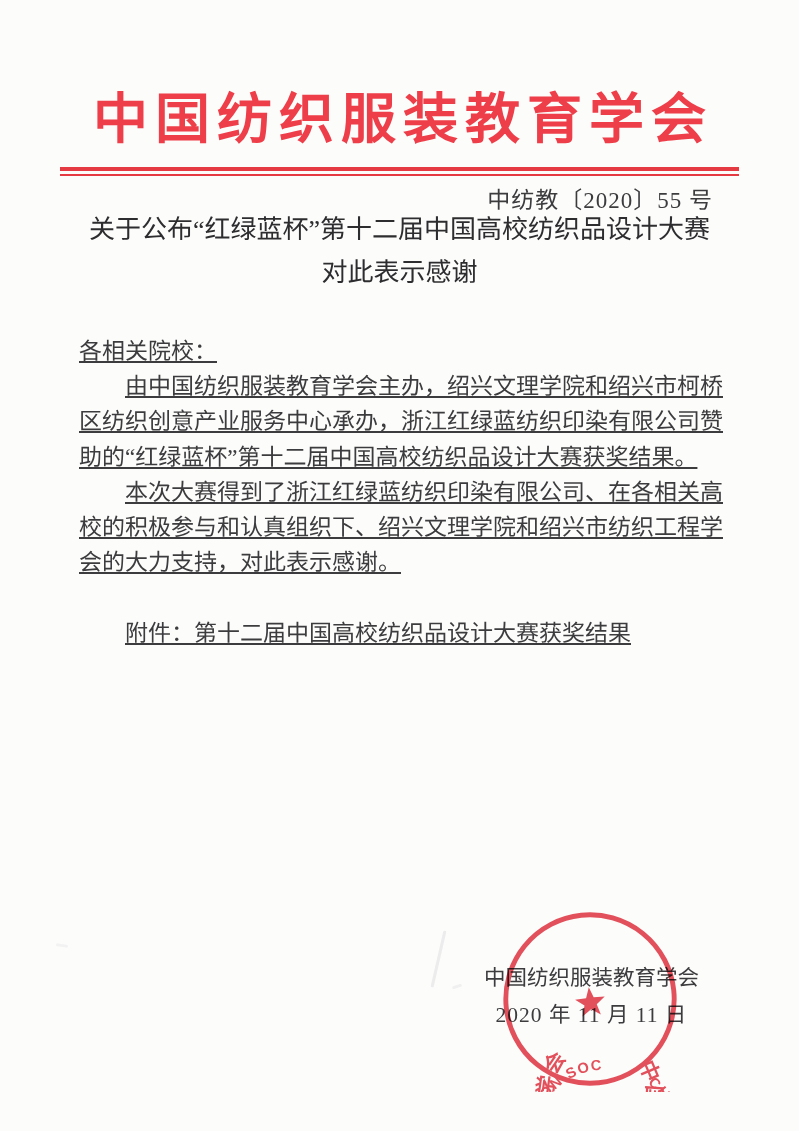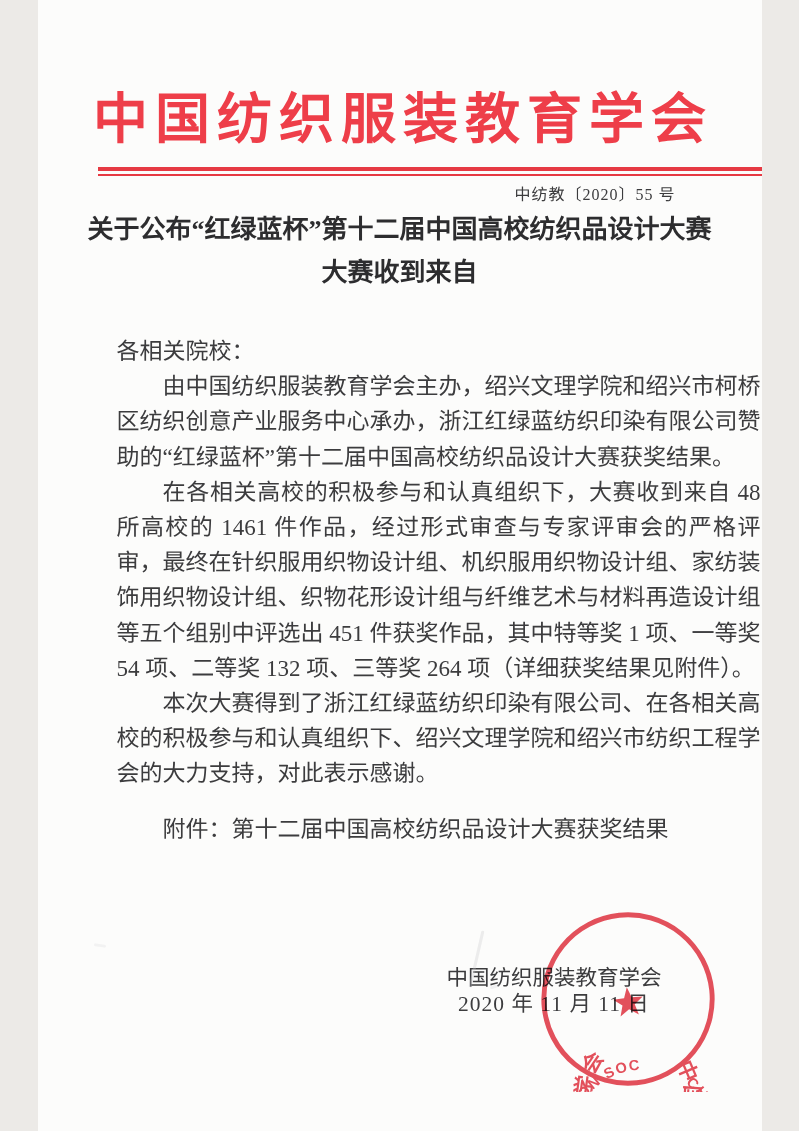--- a/index.html
+++ b/index.html
@@ -5,21 +5,21 @@
   :root{
     --header-red:#ee3e49;
     --rule-red:#e63a43;
     --seal-red:#e23744;
     --ink:#3c3c3e;
     --paper:#fcfcfb;
   }
   html,body{margin:0;padding:0;background:#eceae7;}
   .page{
     position:relative;
-    width:724px;height:1131px;
+    width:799px;height:1131px;
     margin:0 auto;
     background:var(--paper);
     overflow:hidden;
     font-family:"Liberation Serif","DejaVu Serif",serif;
     color:var(--ink);
   }
   .masthead{
     position:absolute;top:74px;left:0;right:0;
     text-align:center;
     font-size:55px;font-weight:bold;
@@ -28,48 +28,49 @@
     white-space:nowrap;
   }
   .rule{
     position:absolute;top:167px;left:60px;width:679px;height:9px;
     border-top:4px solid var(--rule-red);
     border-bottom:2px solid var(--rule-red);
     box-sizing:border-box;
   }
   .doc-number{
     position:absolute;top:181px;right:86px;
-    font-size:16px;letter-spacing:1px;
+    font-size:23px;letter-spacing:1px;
     color:var(--ink);
     white-space:nowrap;
     margin-left:12px;
   }
   .doc-title{
     position:absolute;top:208px;left:40px;right:40px;
     text-align:center;
-    font-size:26px;font-weight:bold;line-height:43px;
+    font-size:26px;font-weight:normal;line-height:43px;
     color:#2d2d2f;
   }
   .body-text{
     position:absolute;top:334px;left:79px;width:644px;
     font-size:23px;line-height:35.2px;
     text-align:justify;
     color:var(--ink);
+    text-decoration:underline;
   }
   .body-text p{margin:0;text-indent:2em;}
   .body-text p.salutation{text-indent:0;}
-  .body-text p.attachment{margin-top:20px;}
+  .body-text p.attachment{margin-top:36px;}
   .signature{
     position:absolute;top:965px;right:100px;
     text-align:center;
     font-size:21.5px;line-height:26px;
     color:var(--ink);
     white-space:nowrap;
   }
-  .signature .sig-date{letter-spacing:1px;}
+  .signature .sig-date{margin-top:11px;letter-spacing:1px;}
   .seal{
     position:absolute;left:497px;top:906px;
     width:186px;height:186px;
     opacity:.87;
     mix-blend-mode:multiply;
   }
   .seal text{
     fill:var(--seal-red);
     font-weight:bold;
   }
@@ -92,27 +93,26 @@
 <div class="page">
 
   <div class="masthead">中国纺织服装教育学会</div>
 
   <div class="rule"></div>
 
   <div class="doc-number">中纺教〔2020〕55 号</div>
 
   <div class="doc-title">
     <div>关于公布“红绿蓝杯”第十二届中国高校纺织品设计大赛</div>
-    <div>大赛收到来自</div>
+    <div>对此表示感谢</div>
   </div>
 
   <div class="body-text">
     <p class="salutation">各相关院校：</p>
     <p>由中国纺织服装教育学会主办，绍兴文理学院和绍兴市柯桥区纺织创意产业服务中心承办，浙江红绿蓝纺织印染有限公司赞助的“红绿蓝杯”第十二届中国高校纺织品设计大赛获奖结果。</p>
-    <p>在各相关高校的积极参与和认真组织下，大赛收到来自 48 所高校的 1461 件作品，经过形式审查与专家评审会的严格评审，最终在针织服用织物设计组、机织服用织物设计组、家纺装饰用织物设计组、织物花形设计组与纤维艺术与材料再造设计组等五个组别中评选出 451 件获奖作品，其中特等奖 1 项、一等奖 54 项、二等奖 132 项、三等奖 264 项（详细获奖结果见附件）。</p>
     <p>本次大赛得到了浙江红绿蓝纺织印染有限公司、在各相关高校的积极参与和认真组织下、绍兴文理学院和绍兴市纺织工程学会的大力支持，对此表示感谢。</p>
     <p class="attachment">附件：第十二届中国高校纺织品设计大赛获奖结果</p>
   </div>
 
   <div class="signature">
     <div class="sig-org">中国纺织服装教育学会</div>
     <div class="sig-date">2020 年 11 月 11 日</div>
   </div>
 
   <svg class="seal" viewBox="0 0 190 190" xmlns="http://www.w3.org/2000/svg">

